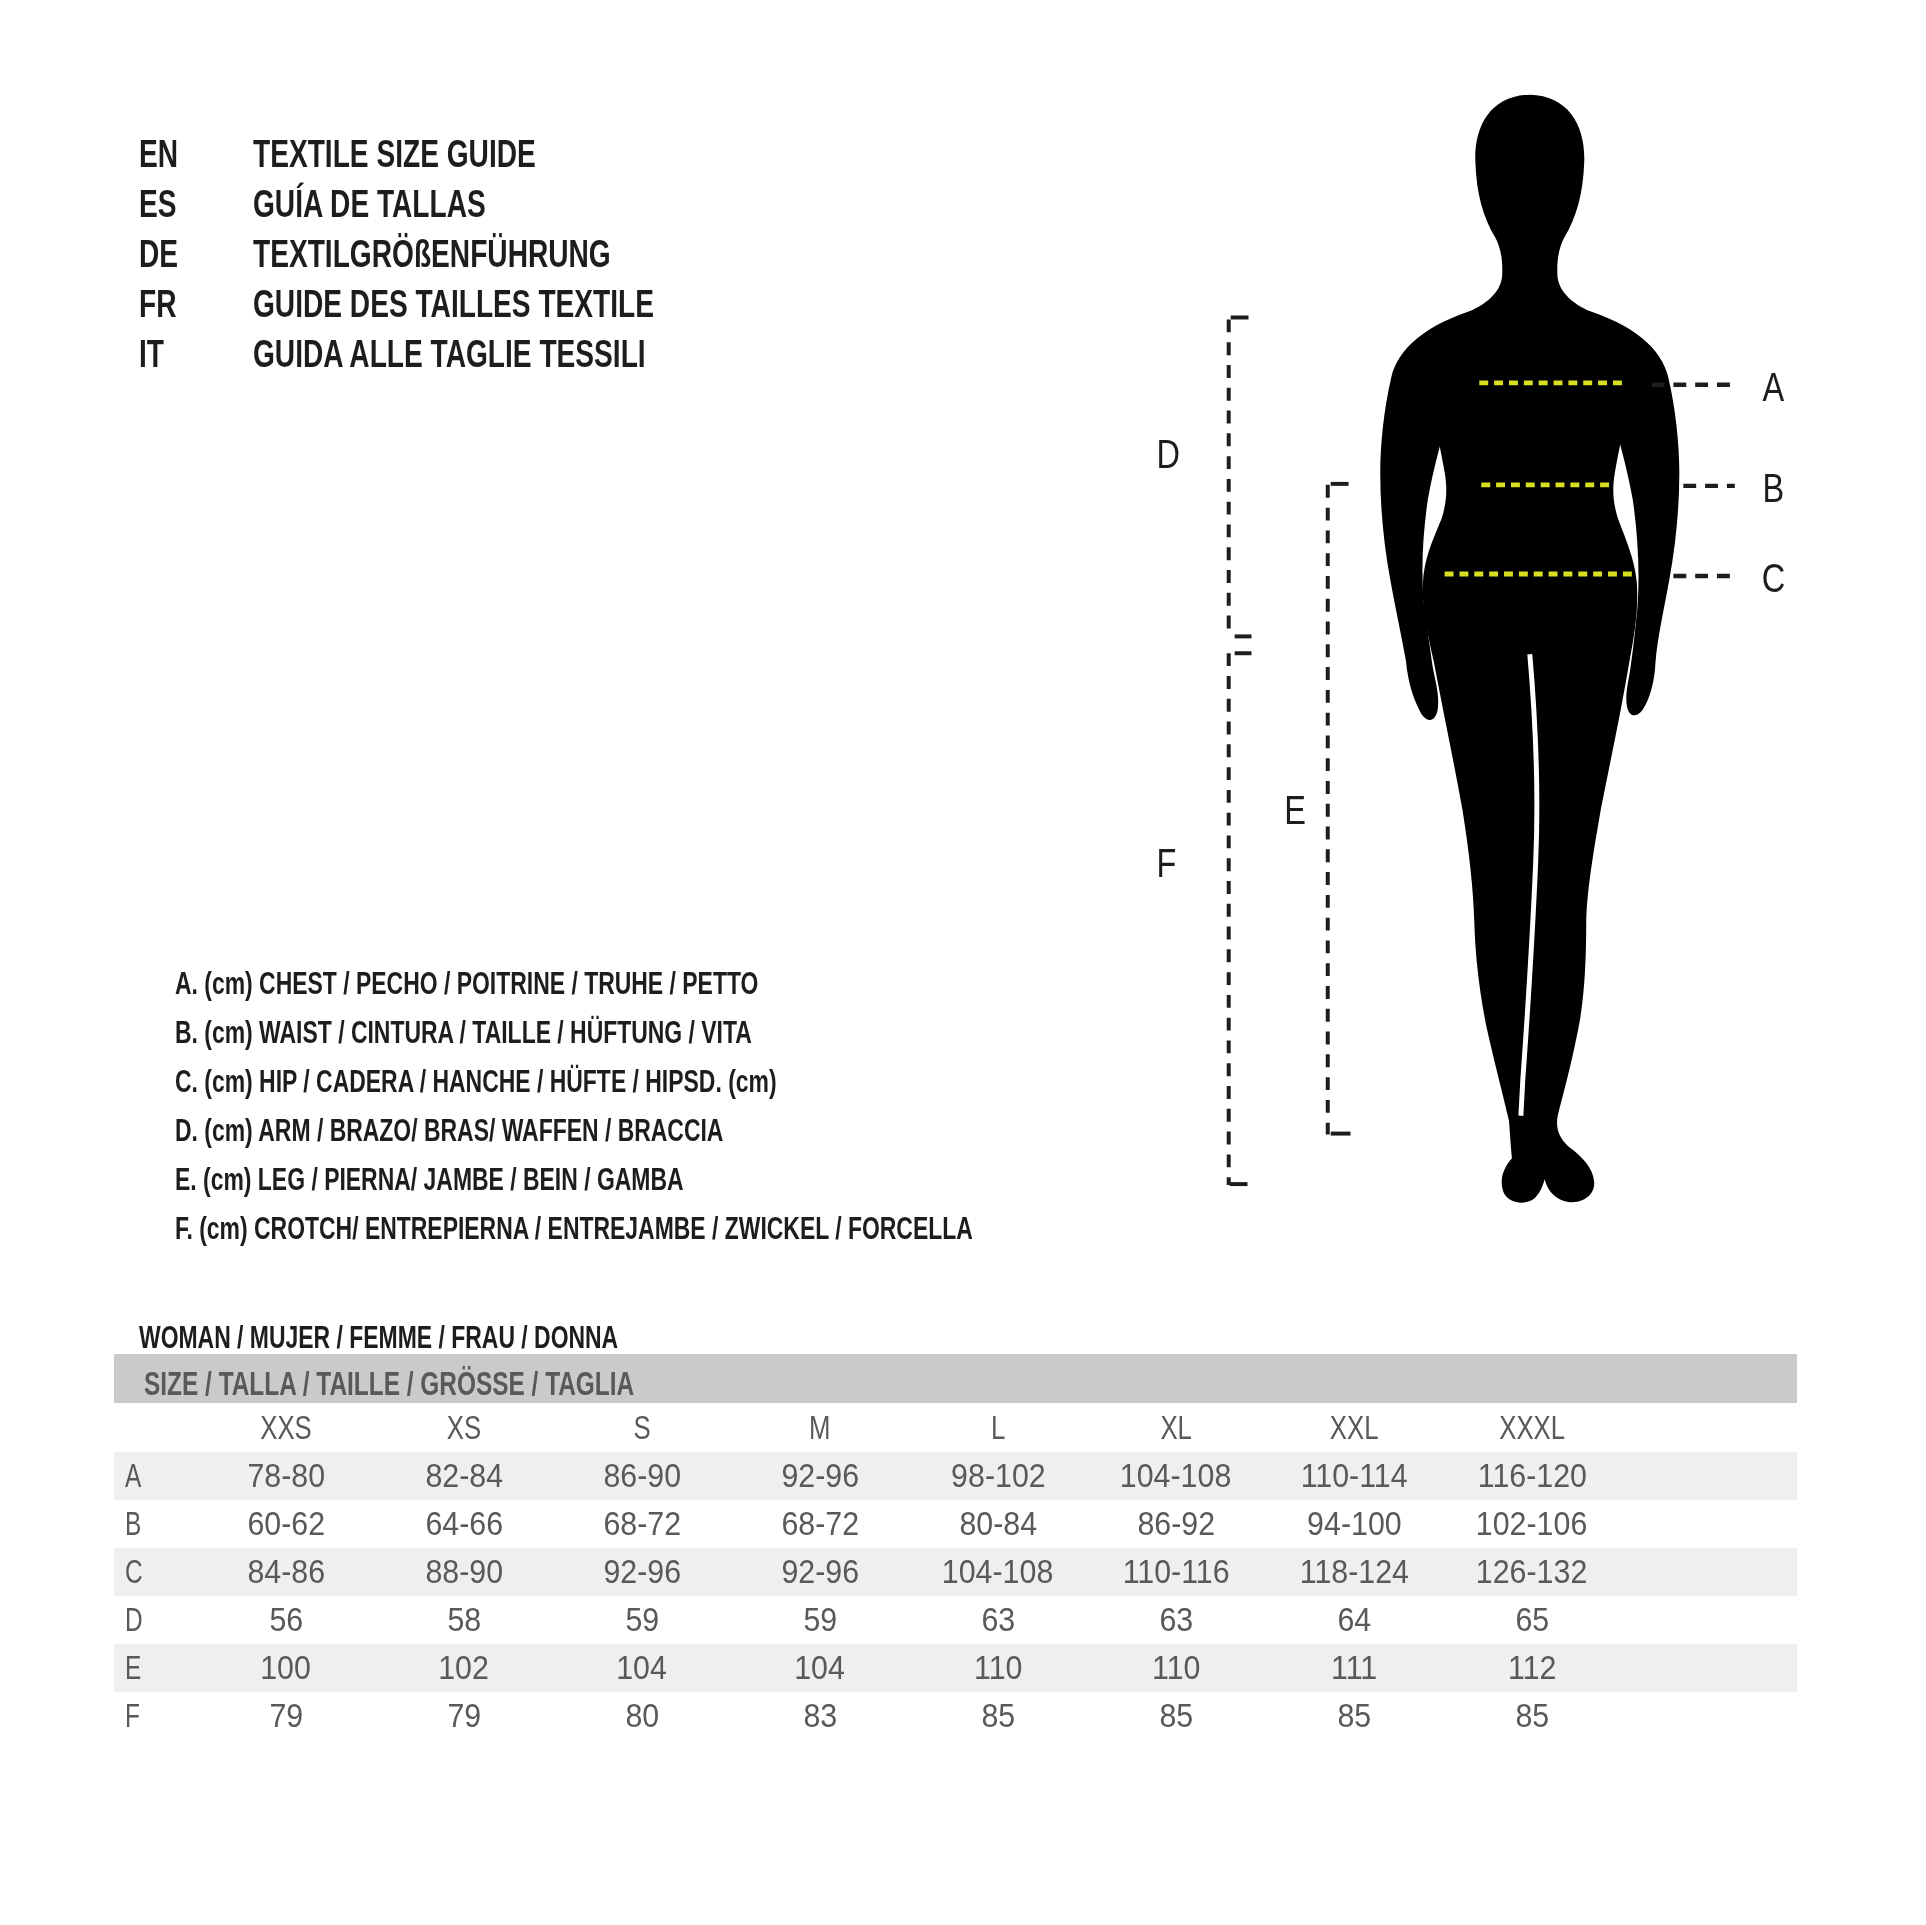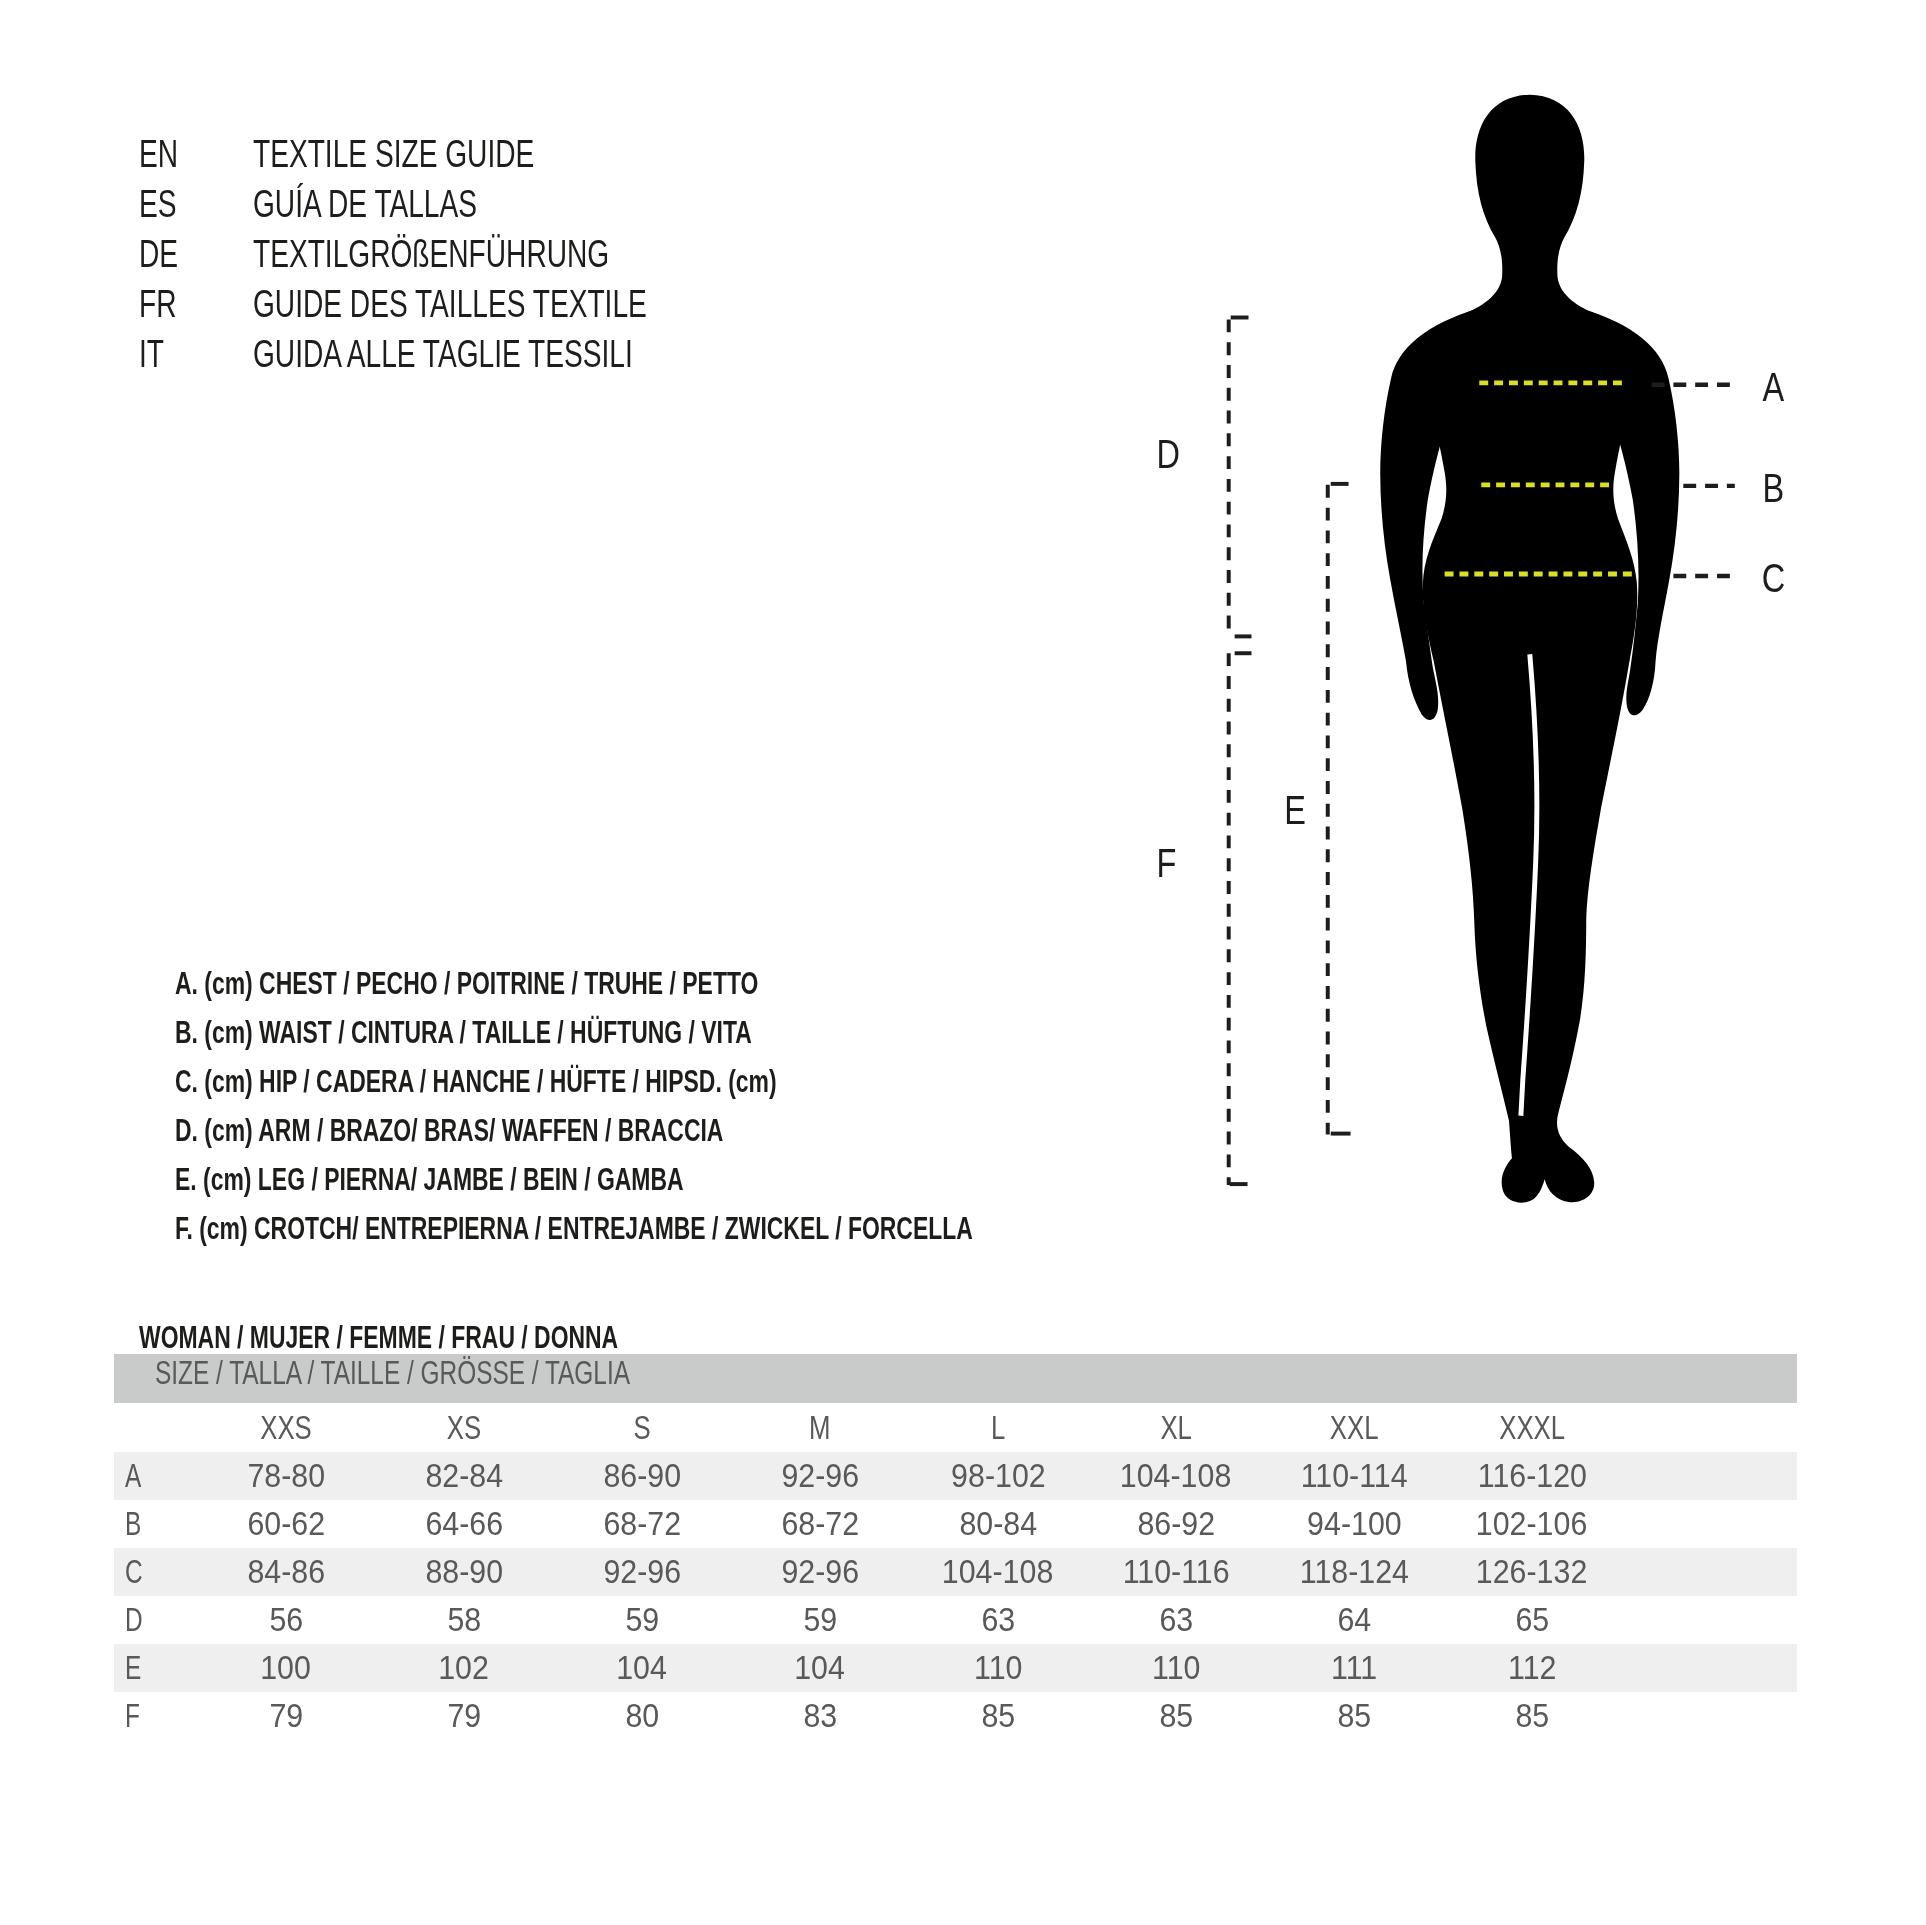--- a/index.html
+++ b/index.html
@@ -7,31 +7,31 @@
     position:relative;width:1927px;height:1926px;background:#ffffff;overflow:hidden;
     font-family:"Liberation Sans","DejaVu Sans",sans-serif;color:#1d1d1b;
   }
   
   .cond{display:inline-block;transform:scaleX(0.74);transform-origin:0 50%;white-space:nowrap;}
   .cond-c{display:inline-block;transform:scaleX(0.78);transform-origin:50% 50%;white-space:nowrap;}
   .num{display:inline-block;transform:scaleX(0.92);transform-origin:50% 50%;white-space:nowrap;}
 
   
   .lang-block{position:absolute;left:139px;top:129px;}
-  .lang-row{display:flex;height:50px;align-items:center;font-weight:400;font-size:38px;}
+  .lang-row{display:flex;height:50px;align-items:center;font-weight:700;font-size:38px;}
   .lang-code{width:114px;flex:none;}
   
   .measure-block{position:absolute;left:139px;top:959px;}
   .measure-row{height:49px;display:flex;align-items:center;font-weight:700;font-size:31px;margin-left:36px;}
   
   .section-title{position:absolute;left:139px;top:1283px;height:49px;display:flex;align-items:flex-start;font-weight:700;font-size:31px;margin-top:37px;}
 
   
   .size-table{position:absolute;left:114px;top:1354px;width:1683px;color:#58595b;}
-  .st-header{height:49px;background:#c9caca;display:flex;align-items:flex-start;padding-left:41px;font-size:33px;font-weight:400;color:#58595b;box-sizing:border-box;}
+  .st-header{height:49px;background:#c9caca;display:flex;align-items:flex-end;padding-left:30px;font-size:33px;font-weight:700;color:#58595b;box-sizing:border-box;}
   .st-row{height:48px;display:grid;grid-template-columns:83px repeat(8,178px);align-items:center;}
   .st-row.sizes{height:49px;}
   .st-row.stripe{background:#efefef;}
   .st-label{padding-left:11px;font-size:33px;}
   .st-cell{text-align:center;font-size:33px;}
 
   
   .diagram{position:absolute;left:1089px;top:59px;}
   .dim-label{font-size:41px;font-weight:400;fill:#1d1d1b;}
 </style>

